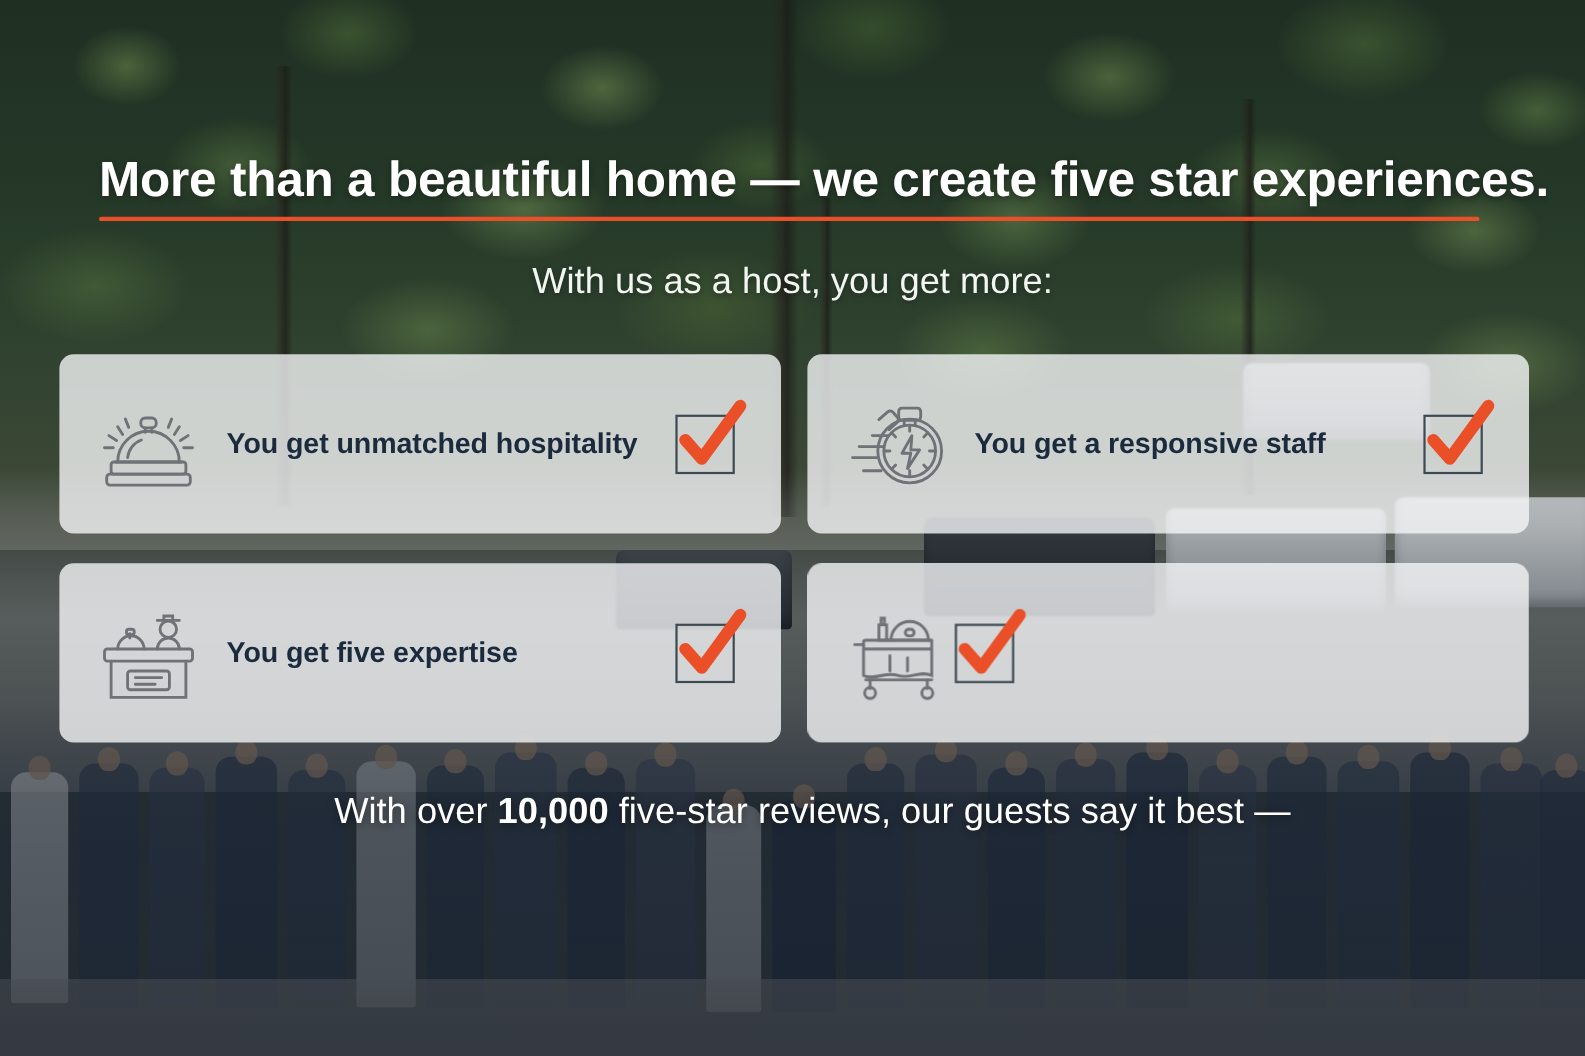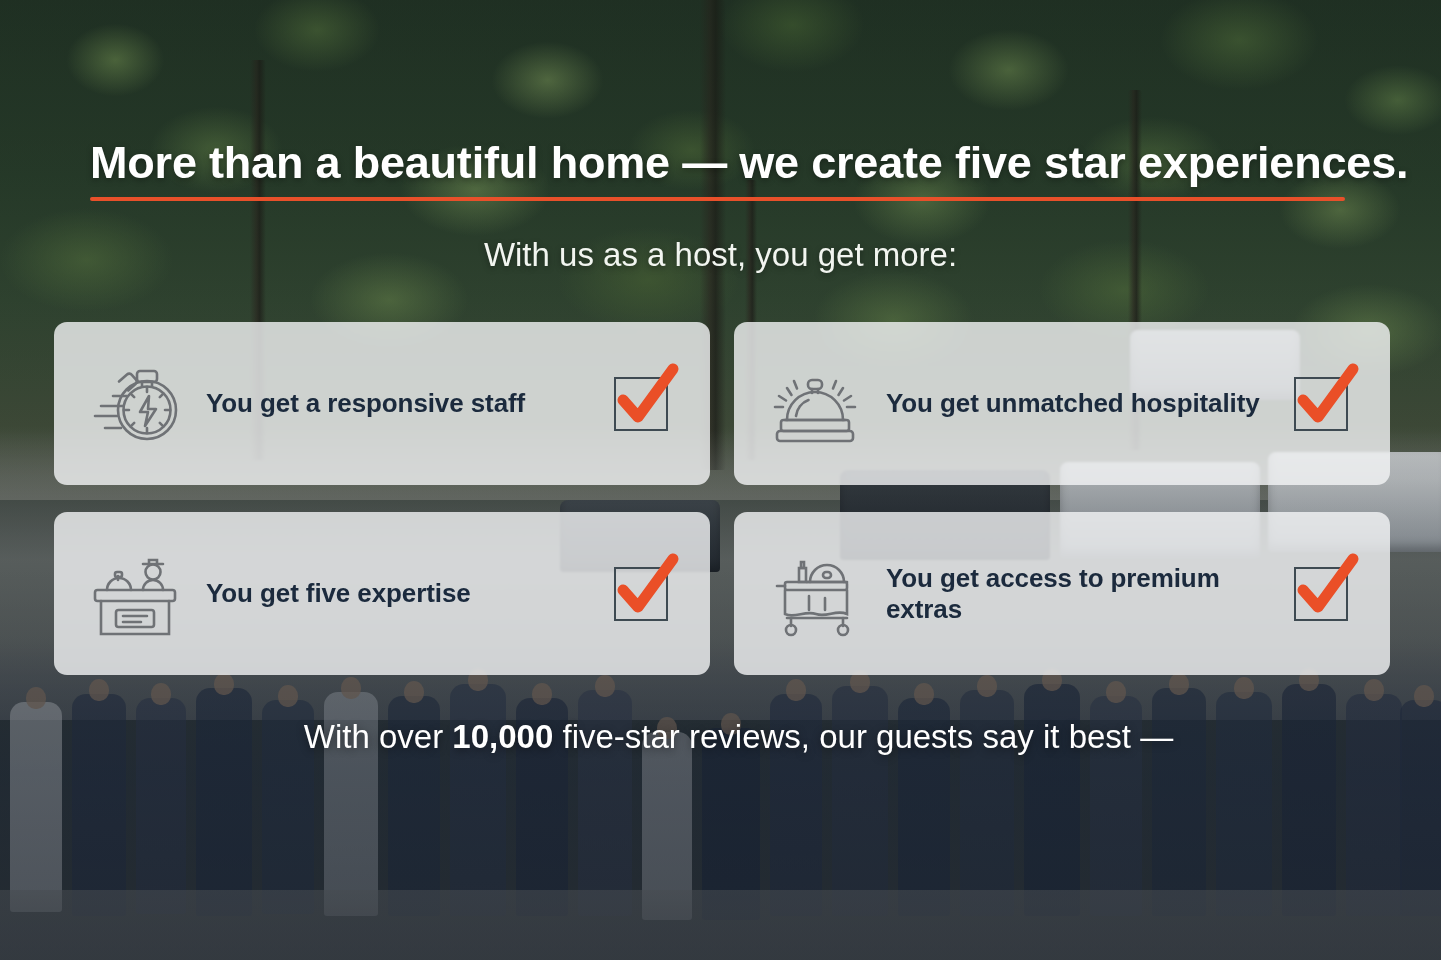--- a/index.html
+++ b/index.html
@@ -328,53 +328,53 @@
       <div class="headline-rule"></div>
     </div>
 
     <div class="subhead">With us as a host, you get more:</div>
 
     <div class="cards">
 
       <div class="card">
         <div class="card-icon">
           <svg viewBox="0 0 100 92" width="100" height="92" fill="none" stroke="currentColor" stroke-width="2.6" stroke-linecap="round">
+            <path d="M20 62h60"></path>
+            <rect x="16" y="62" width="68" height="11" rx="2.5"></rect>
+            <rect x="12" y="73" width="76" height="10" rx="3"></rect>
+            <path d="M22 62a28 28 0 0 1 56 0"></path>
+            <path d="M31 58a19 19 0 0 1 12.5-16"></path>
+            <rect x="43" y="22" width="14" height="9" rx="4"></rect>
+            <path d="M47 31v4M53 31v4"></path>
+            <path d="M22 30l4.5 7M14 38l7 4.5M10 49h8M29 23l3 7.5M78 30l-4.5 7M86 38l-7 4.5M90 49h-8M71 23l-3 7.5"></path>
+          </svg>
+        </div>
+        <div class="card-label">You get unmatched hospitality</div>
+        <div class="card-check">
+          <span class="check-box"></span>
+          <svg class="check-mark" viewBox="0 0 72 72">
+            <path d="M13 37 L28 54 L63 6" fill="none" stroke="#ea4f27" stroke-width="11" stroke-linecap="round" stroke-linejoin="round"></path>
+          </svg>
+        </div>
+      </div>
+
+      <div class="card">
+        <div class="card-icon">
+          <svg viewBox="0 0 100 92" width="100" height="92" fill="none" stroke="currentColor" stroke-width="2.6" stroke-linecap="round">
             <circle cx="62" cy="52" r="29"></circle>
             <circle cx="62" cy="52" r="23.5"></circle>
             <path d="M62 29v5M62 70v5M85 52h-5M44 52h-5M78.3 35.7l-3.5 3.5M49.2 64.8l-3.5 3.5M78.3 68.3l-3.5-3.5M49.2 39.2l-3.5-3.5"></path>
             <path d="M55 13h14a3 3 0 0 1 3 3v5a3 3 0 0 1-3 3H55a3 3 0 0 1-3-3v-5a3 3 0 0 1 3-3z"></path>
             <path d="M57 24v4M67 24v4"></path>
             <path d="M34 23.5l8-7a3.4 3.4 0 0 1 4.8.3l4 4.5a3.4 3.4 0 0 1-.3 4.8l-7.3 6.4"></path>
             <path d="M64 38l-9 16h8l-3 14 11-17h-8z" stroke-linejoin="round"></path>
             <path d="M28 38h14M16 48h22M10 58h22M20 70h16"></path>
           </svg>
         </div>
         <div class="card-label">You get a responsive staff</div>
-        <div class="card-check">
-          <span class="check-box"></span>
-          <svg class="check-mark" viewBox="0 0 72 72">
-            <path d="M13 37 L28 54 L63 6" fill="none" stroke="#ea4f27" stroke-width="11" stroke-linecap="round" stroke-linejoin="round"></path>
-          </svg>
-        </div>
-      </div>
-
-      <div class="card">
-        <div class="card-icon">
-          <svg viewBox="0 0 100 92" width="100" height="92" fill="none" stroke="currentColor" stroke-width="2.6" stroke-linecap="round">
-            <path d="M20 62h60"></path>
-            <rect x="16" y="62" width="68" height="11" rx="2.5"></rect>
-            <rect x="12" y="73" width="76" height="10" rx="3"></rect>
-            <path d="M22 62a28 28 0 0 1 56 0"></path>
-            <path d="M31 58a19 19 0 0 1 12.5-16"></path>
-            <rect x="43" y="22" width="14" height="9" rx="4"></rect>
-            <path d="M47 31v4M53 31v4"></path>
-            <path d="M22 30l4.5 7M14 38l7 4.5M10 49h8M29 23l3 7.5M78 30l-4.5 7M86 38l-7 4.5M90 49h-8M71 23l-3 7.5"></path>
-          </svg>
-        </div>
-        <div class="card-label">You get unmatched hospitality</div>
         <div class="card-check">
           <span class="check-box"></span>
           <svg class="check-mark" viewBox="0 0 72 72">
             <path d="M13 37 L28 54 L63 6" fill="none" stroke="#ea4f27" stroke-width="11" stroke-linecap="round" stroke-linejoin="round"></path>
           </svg>
         </div>
       </div>
 
       <div class="card">
         <div class="card-icon">
@@ -411,21 +411,20 @@
             <rect x="20" y="34" width="62" height="8" rx="2"></rect>
             <path d="M12 38h8"></path>
             <path d="M20 42v24c10 5 20-4 31 0s20-5 31 0V42"></path>
             <path d="M44 48v14M60 50v12"></path>
             <path d="M22 70h60"></path>
             <path d="M26 70v8M78 70v8"></path>
             <circle cx="26" cy="82" r="5"></circle>
             <circle cx="78" cy="82" r="5"></circle>
           </svg>
         </div>
-        <div class="card-label">You get access to premium extras</div>
         <div class="card-check">
           <span class="check-box"></span>
           <svg class="check-mark" viewBox="0 0 72 72">
             <path d="M13 37 L28 54 L63 6" fill="none" stroke="#ea4f27" stroke-width="11" stroke-linecap="round" stroke-linejoin="round"></path>
           </svg>
         </div>
       </div>
 
     </div>
 

